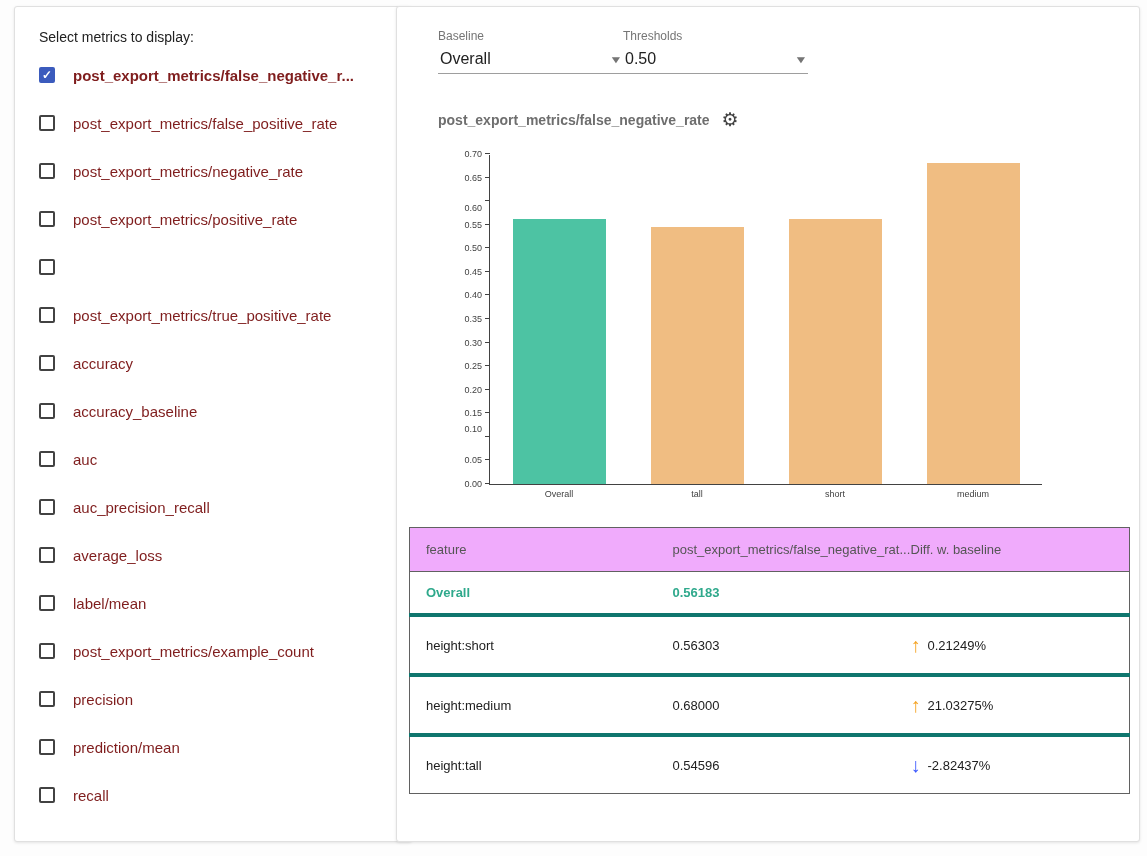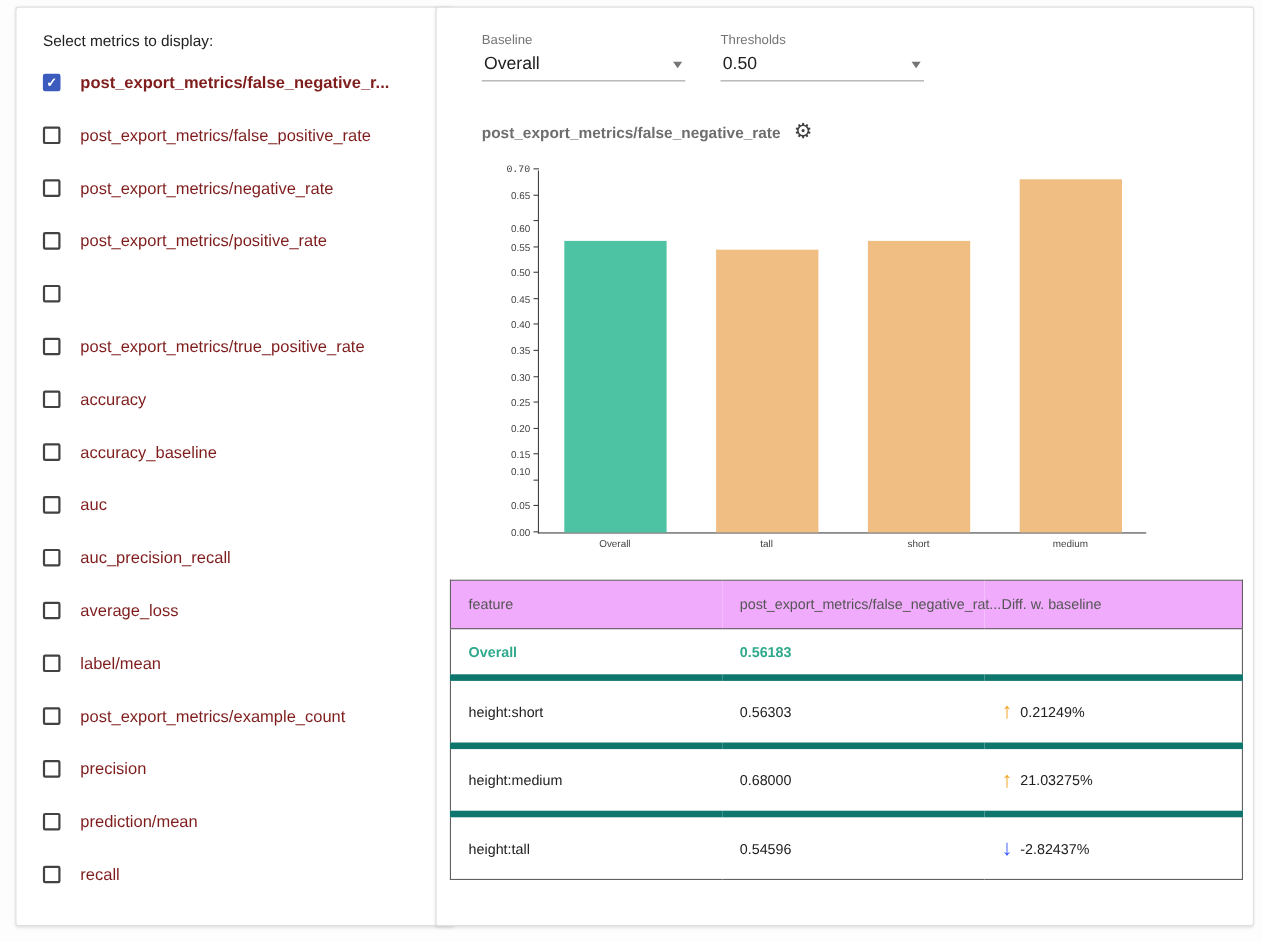--- a/index.html
+++ b/index.html
@@ -26,21 +26,21 @@
     width:16px; height:16px; flex:none; margin-right:18px;
     border:2px solid #424242; border-radius:2px;
     display:flex; align-items:center; justify-content:center;
     font-size:12px; line-height:1; color:transparent; background:#fff;
   }
   .checkbox.checked { background:#3b5bbd; border-color:#3b5bbd; color:#fff; font-weight:bold; }
   .metric-label { font-size:15px; color:#7f1d1d; white-space:nowrap; }
   .metric-label.bold { font-weight:bold; }
 
   
-  .controls { display:flex; gap:32px; }
+  .controls { display:flex; }
   .select-field { width:185px; cursor:pointer; }
   .select-label { font-size:12px; color:#757575; margin-bottom:5px; }
   .select-value {
     display:flex; justify-content:space-between; align-items:center;
     border-bottom:1px solid #9e9e9e; padding:2px 2px 5px 2px;
     font-size:16px; color:#212121;
   }
   .caret { font-size:10px; color:#757575; transform:scaleX(1.4); }
 
   
@@ -68,21 +68,21 @@
     border:1px solid #616161; font-size:13px;
   }
   .metric-table col.c1 { width:247px; }
   .metric-table col.c2 { width:238px; }
   .metric-table col.c3 { width:235px; }
   .metric-table th {
     background:#f0abfc; color:#555; font-weight:normal; text-align:left;
     padding:14px 16px; border-bottom:1px solid #616161; font-size:13px;
   }
   .metric-table td { padding:18px 16px; color:#212121; }
-  .metric-table tbody tr + tr td { border-top:6px solid #0f766e; }
+  .metric-table tbody tr + tr td { border-top:4px solid #0f766e; }
   .metric-table tr.highlight td { padding:13px 16px; font-weight:bold; }
   .diff-cell { display:flex; align-items:center; gap:7px; }
   .arrow { font-size:20px; line-height:1; font-weight:normal; }
 </style>
 </head>
 <body>
 
 <aside class="card left-card">
   <div class="panel-title">Select metrics to display:</div>
   <div id="metric-list">
@@ -199,21 +199,21 @@
         <div class="ylabel" style="bottom: 207.143px;">0.45</div>
         <div class="ytick" style="bottom: 212.143px;"></div>
         <div class="ylabel" style="bottom: 230.714px;">0.50</div>
         <div class="ytick" style="bottom: 235.714px;"></div>
         <div class="ylabel" style="bottom: 254.286px;">0.55</div>
         <div class="ytick" style="bottom: 259.286px;"></div>
         <div class="ylabel" style="bottom: 271px;">0.60</div>
         <div class="ytick" style="bottom: 282.857px;"></div>
         <div class="ylabel" style="bottom: 301.429px;">0.65</div>
         <div class="ytick" style="bottom: 306.429px;"></div>
-        <div class="ylabel" style="bottom: 325px; font-family: Liberation Mono, monospace;">0.70</div>
+        <div class="ylabel" style="bottom: 325px;">0.70</div>
         <div class="ytick" style="bottom: 330px;"></div>
         <div class="bars">
           <div class="bar-slot">
             <div class="bar" style="height: 264.863px; background: rgb(77, 195, 163);"></div>
             <div class="xlabel">Overall</div>
           </div>
           <div class="bar-slot">
             <div class="bar" style="height: 257.381px; background: rgb(240, 189, 130);"></div>
             <div class="xlabel">tall</div>
           </div>

